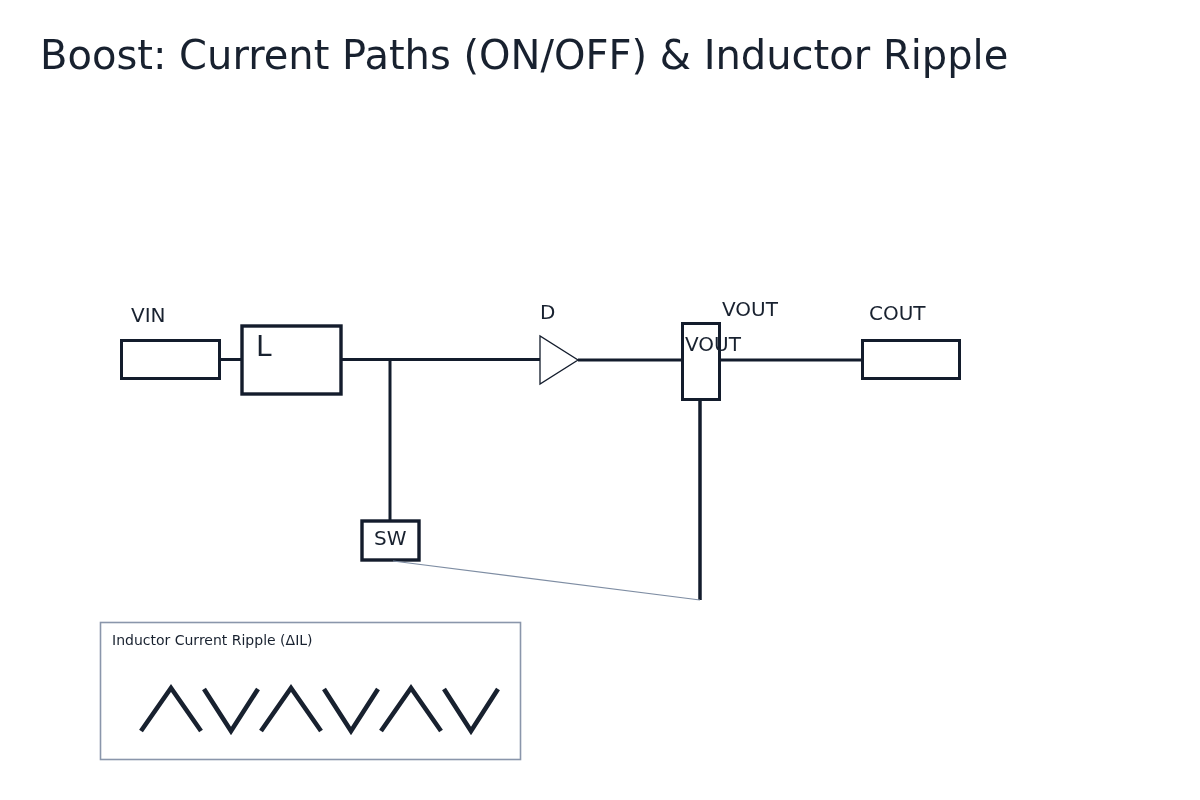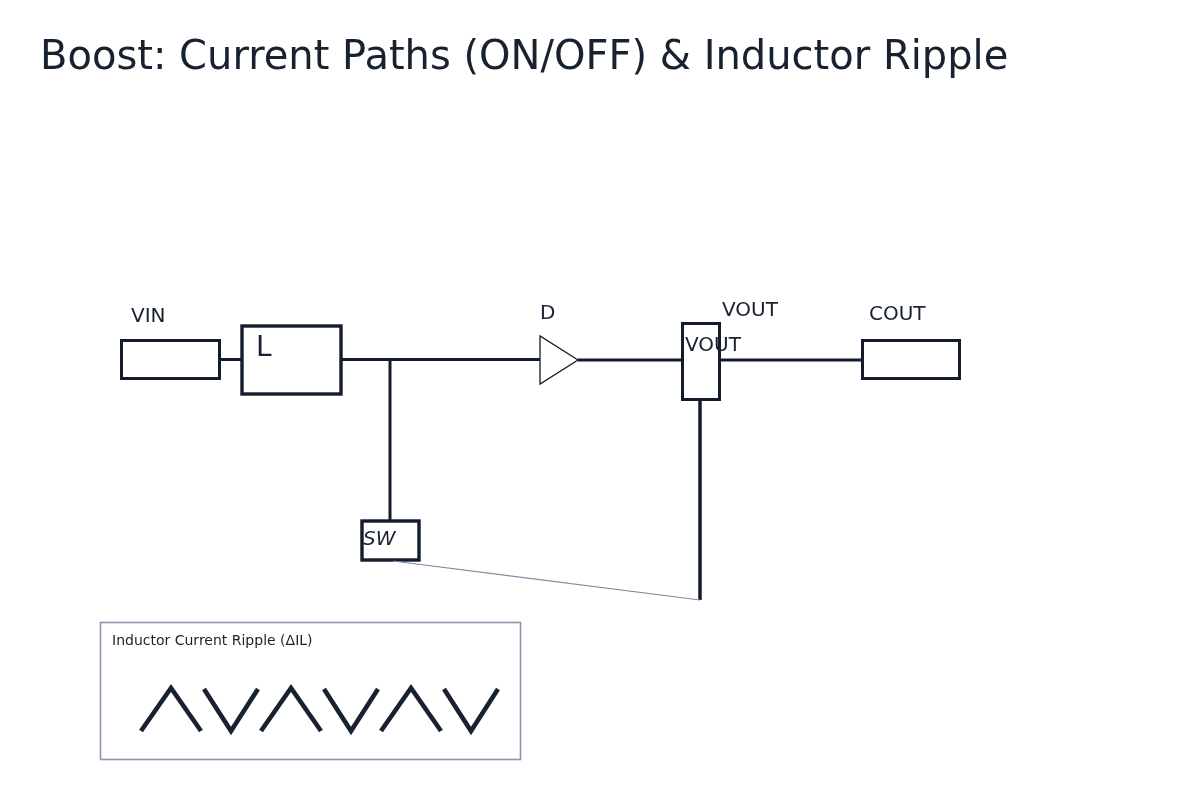--- a/index.html
+++ b/index.html
@@ -91,17 +91,17 @@
       <polyline class="ripple" points="444,689 471,731 498,689"></polyline>
     </g>
   </svg>
 
   <div class="lbl" style="left:131px; top:304px;">VIN</div>
   <div class="lbl lbl-inductor" style="left:256px; top:332px;">L</div>
   <div class="lbl" style="left:540px; top:301px;">D</div>
   <div class="lbl" style="left:685px; top:333px;">VOUT</div>
   <div class="lbl" style="left:722px; top:298px;">VOUT</div>
   <div class="lbl" style="left:869px; top:302px;">COUT</div>
-  <div class="lbl" style="left:363px; top:527px;font-style:italic;">SW</div>
+  <div class="lbl" style="left:374px; top:527px;">SW</div>
 
   <div class="panel-caption">Inductor Current Ripple (ΔIL)</div>
 
 </div>
 
 </body></html>

